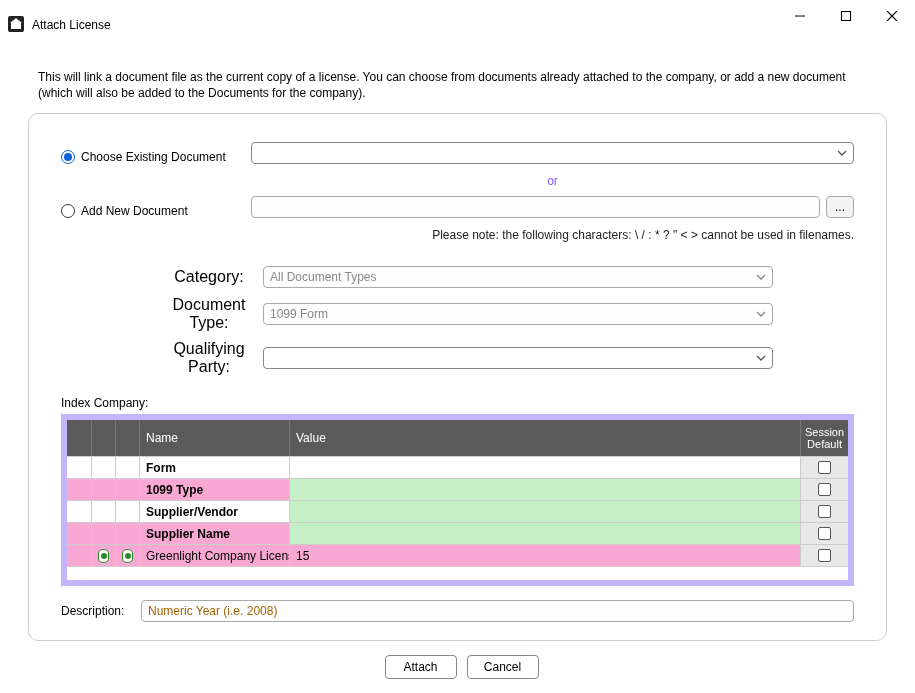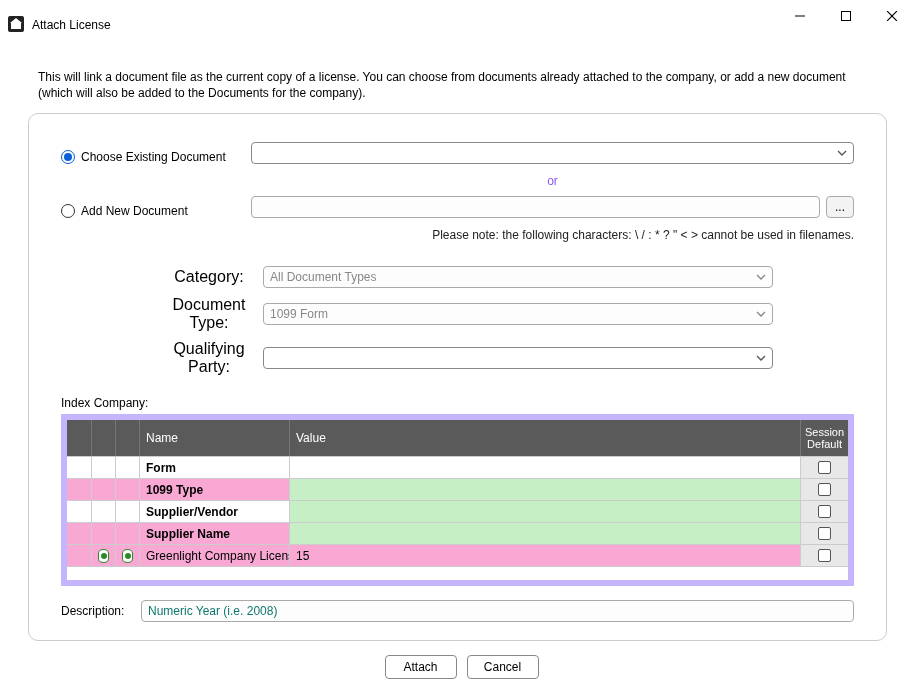--- a/index.html
+++ b/index.html
@@ -332,21 +332,21 @@
               <div class="chk"></div>
             </div>
           </div>
         </div>
       <div class="grid-footer"></div>
     </div>
 
     <div class="desc-row">
       <div class="desc-label">Description:</div>
       <div class="textbox disabled" style="flex:1;">
-        <span style="color:#0f766e;">Numeric Year (i.e. 2008)</span>
+        <span style="color:#a16207;">Numeric Year (i.e. 2008)</span>
       </div>
     </div>
 
   </div>
 </div>
 
 <div class="footer">
   <div class="btn">
       <span>Attach</span>
     </div>

